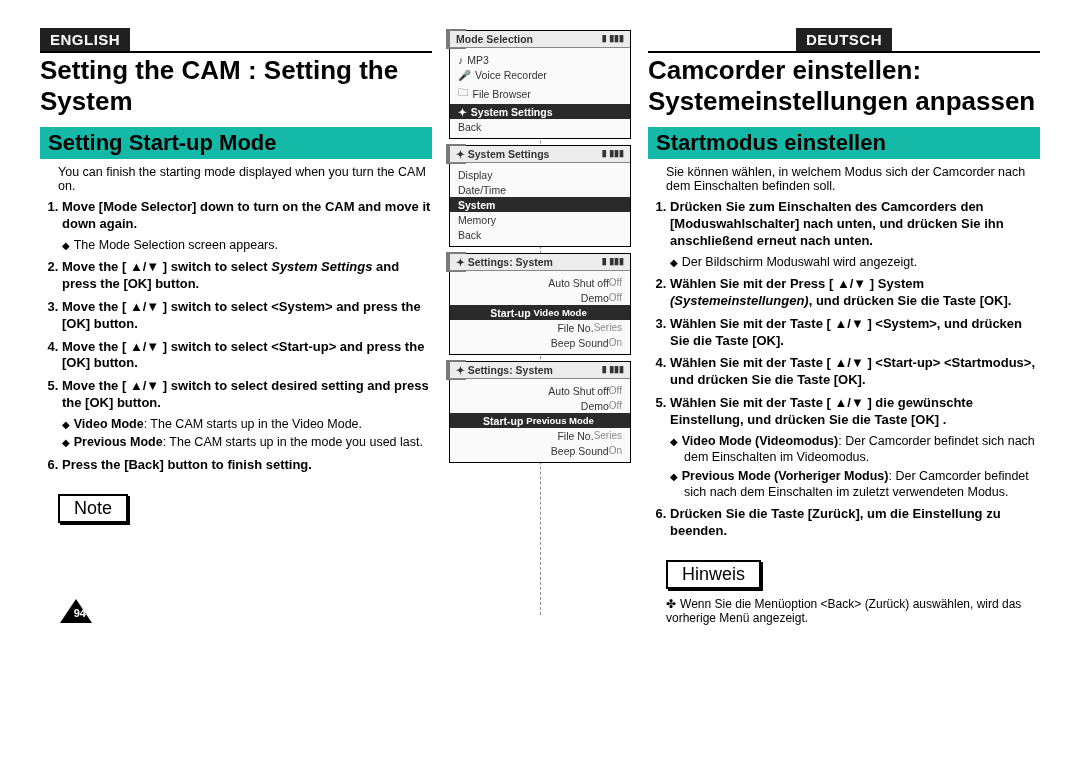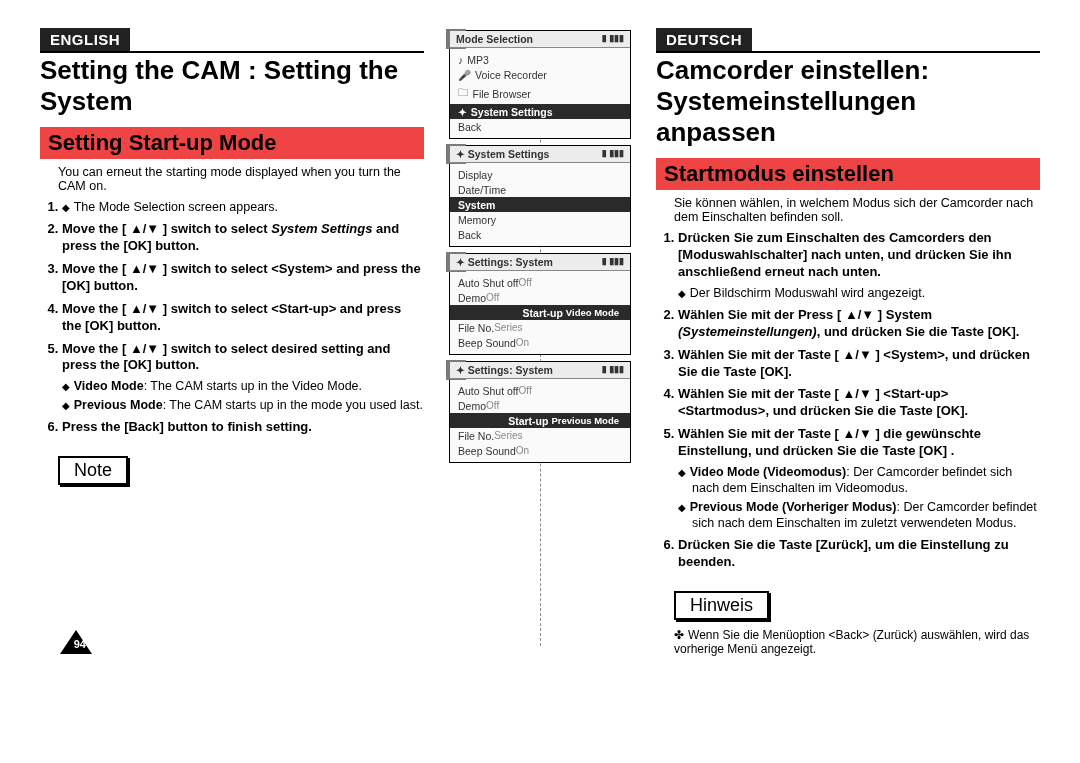--- a/index.html
+++ b/index.html
@@ -1,68 +1,68 @@
 <!DOCTYPE html>
 <html><head>
 <meta charset="utf-8">
 <style>
   body{margin:0;background:#fff;font-family:Arial,Helvetica,sans-serif;font-size:13px;color:#000;width:1080px;height:763px;overflow:hidden}
   .page{padding:28px 40px 10px 40px;position:relative}
-  .cols{display:flex;gap:8px}
+  .cols{display:flex;gap:0}
   .col{flex:1;min-width:0}
   .col-en{padding-right:8px}
   .col-de{padding-left:8px}
   .langtab{display:inline-block;background:#212121;color:#fff;font-weight:bold;font-size:15px;padding:3px 10px;letter-spacing:.5px}
   .hline{height:2px;background:#000;margin-top:0}
   .bigtitle{font-size:26px;font-weight:bold;padding:2px 0 6px 0}
-  .sectionbar{background:#ef4444;font-size:22px;font-weight:bold;padding:3px 8px;margin:4px 0 6px 0}
+  .sectionbar{background:#14b8a6;font-size:22px;font-weight:bold;padding:3px 8px;margin:4px 0 6px 0}
   .intro{font-size:12.5px;margin:0 0 6px 18px}
   ol.steps{margin:0 0 0 22px;padding:0;list-style:decimal;font-weight:bold}
   ol.steps li{margin:6px 0;line-height:1.3}
   ul.dmd{list-style:none;margin:4px 0 0 0;padding:0;font-weight:normal;font-size:12.5px}
   ul.dmd li{margin:2px 0;padding-left:14px;text-indent:-14px}
   ul.dmd li:before{content:"◆";font-size:10px;margin-right:4px}
   .notebox{border:2px solid #000;display:inline-block;padding:2px 14px;margin:14px 0 4px 18px;font-size:18px;box-shadow:2px 2px 0 #000}
   .notelist{list-style:none;margin:4px 0 0 18px;padding:0;font-size:12px}
   .notelist li:before{content:"✤";margin-right:4px}
   .it{font-style:italic;font-weight:bold}
   .ndash{font-weight:normal}
   .midstrip{width:200px;flex:0 0 200px;position:relative}
   .screen{border:1px solid #000;background:#fafafa;font-size:10.5px;color:#333;margin:6px auto;width:180px;position:relative}
   .screen-hd{background:#ececec;font-weight:bold;font-size:10.5px;padding:2px 6px;border-bottom:1px solid #888;position:relative}
   .screen-hd .iconrow{position:absolute;right:6px;top:2px;font-size:9px}
   .screen-body{padding:4px 8px}
   .screen-row{padding:1.5px 0;display:flex;align-items:center;gap:4px}
-  .screen-row2{display:flex;justify-content:flex-start;padding:1.5px 0}
+  .screen-row2{display:flex;justify-content:flex-end;padding:1.5px 0}
   .hl{background:#2a2a2a;color:#fff;font-weight:bold;margin:0 -8px;padding:1.5px 8px}
-  .hlrow{background:#2a2a2a;color:#fff;font-weight:bold;margin:0 -8px;padding:1.5px 8px;display:flex;justify-content:flex-end}
+  .hlrow{background:#2a2a2a;color:#fff;font-weight:bold;margin:0 -8px;padding:1.5px 8px;display:flex;justify-content:center}
   .ival{display:inline-block;background:#2a2a2a;color:#fff;font-size:9.5px;padding:0 3px}
   .valcol{color:#888;font-size:10px}
   .stepbadge{position:absolute;left:-4px;width:20px;height:20px;background:#7a7a7a;color:#fff;font-weight:bold;display:flex;align-items:center;justify-content:center;font-size:13px}
   .divider{position:absolute;top:30px;bottom:20px;left:50%;border-right:1px dashed #888}
   .pgnum{position:absolute;bottom:12px;left:60px}
   .pgtri{width:0;height:0;border-left:16px solid transparent;border-right:16px solid transparent;border-bottom:24px solid #000;position:relative}
   .pgtri span{position:absolute;left:-10px;top:8px;width:20px;text-align:right;color:#fff;font-size:11px;font-weight:bold}
 </style>
 </head>
 <body>
 
 <div class="page">
   <div class="divider"></div>
   <div class="cols">
 
     <div class="col col-en">
       <span class="langtab">ENGLISH</span>
       <div class="hline"></div>
       <div class="bigtitle">Setting the CAM : Setting the System</div>
       <div class="sectionbar">Setting Start-up Mode</div>
-      <div class="intro">You can erneut the starting mode displayed when you turn the CAM on.</div>
+      <div class="intro">You can finish the starting mode displayed when you turn the CAM on.</div>
 
       <ol class="steps">
-        <li>
+        <li><span>Move [Mode Selector] down to turn on the CAM and move it down again.</span>
           <ul class="dmd">
               <li>The Mode Selection screen appears.</li>
             </ul>
         </li>
         <li><span>Move the [ ▲/▼ ] switch to select </span><span class="it">System Settings</span><span> and press the [OK] button.</span></li>
         <li>Move the [ ▲/▼ ] switch to select &lt;System&gt; and press the [OK] button.</li>
         <li>Move the [ ▲/▼ ] switch to select &lt;Start-up&gt; and press the [OK] button.</li>
         <li><span>Move the [ ▲/▼ ] switch to select desired setting and press the [OK] button.</span>
           <ul class="dmd">
             <li><b>Video Mode</b><span class="ndash">: The CAM starts up in the Video Mode.</span></li>
@@ -150,21 +150,21 @@
             </div>
           <div class="screen-row2">
               <span>Beep Sound</span>
               <span class="valcol">On</span>
             </div>
         </div>
       </div>
     </div>
 
     <div class="col col-de">
-      <div style="text-align:left"><span class="langtab">DEUTSCH</span></div>
+      <div style="text-align:center"><span class="langtab">DEUTSCH</span></div>
       <div class="hline"></div>
       <div class="bigtitle">
         <span>Camcorder einstellen:</span><br>
         <span>Systemeinstellungen anpassen</span>
       </div>
       <div class="sectionbar">Startmodus einstellen</div>
       <div class="intro">Sie können wählen, in welchem Modus sich der Camcorder nach dem Einschalten befinden soll.</div>
 
       <ol class="steps">
         <li><span>Drücken Sie zum Einschalten des Camcorders den [Moduswahlschalter] nach unten, und drücken Sie ihn anschließend erneut nach unten.</span>

